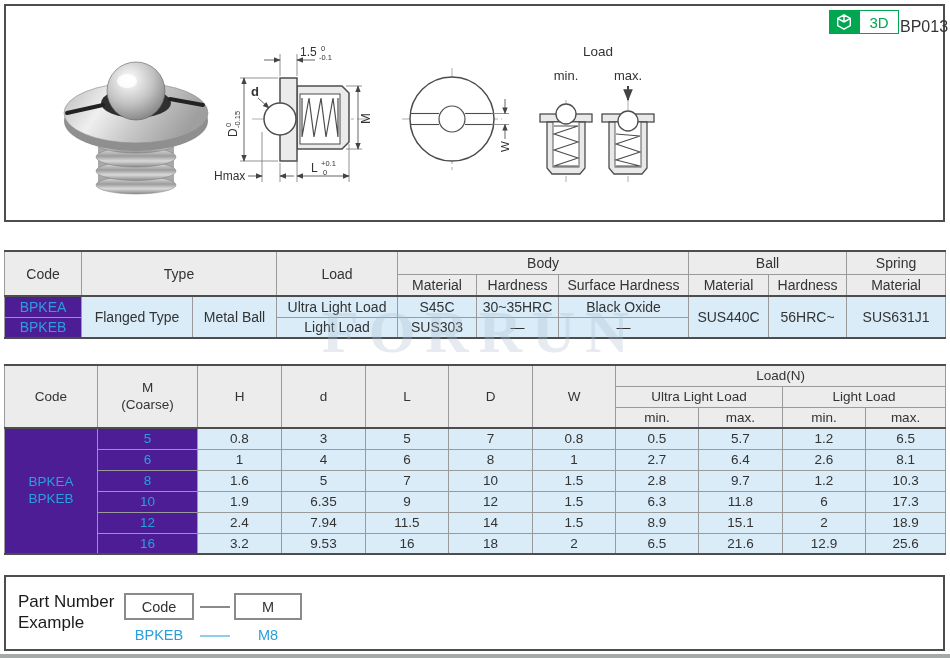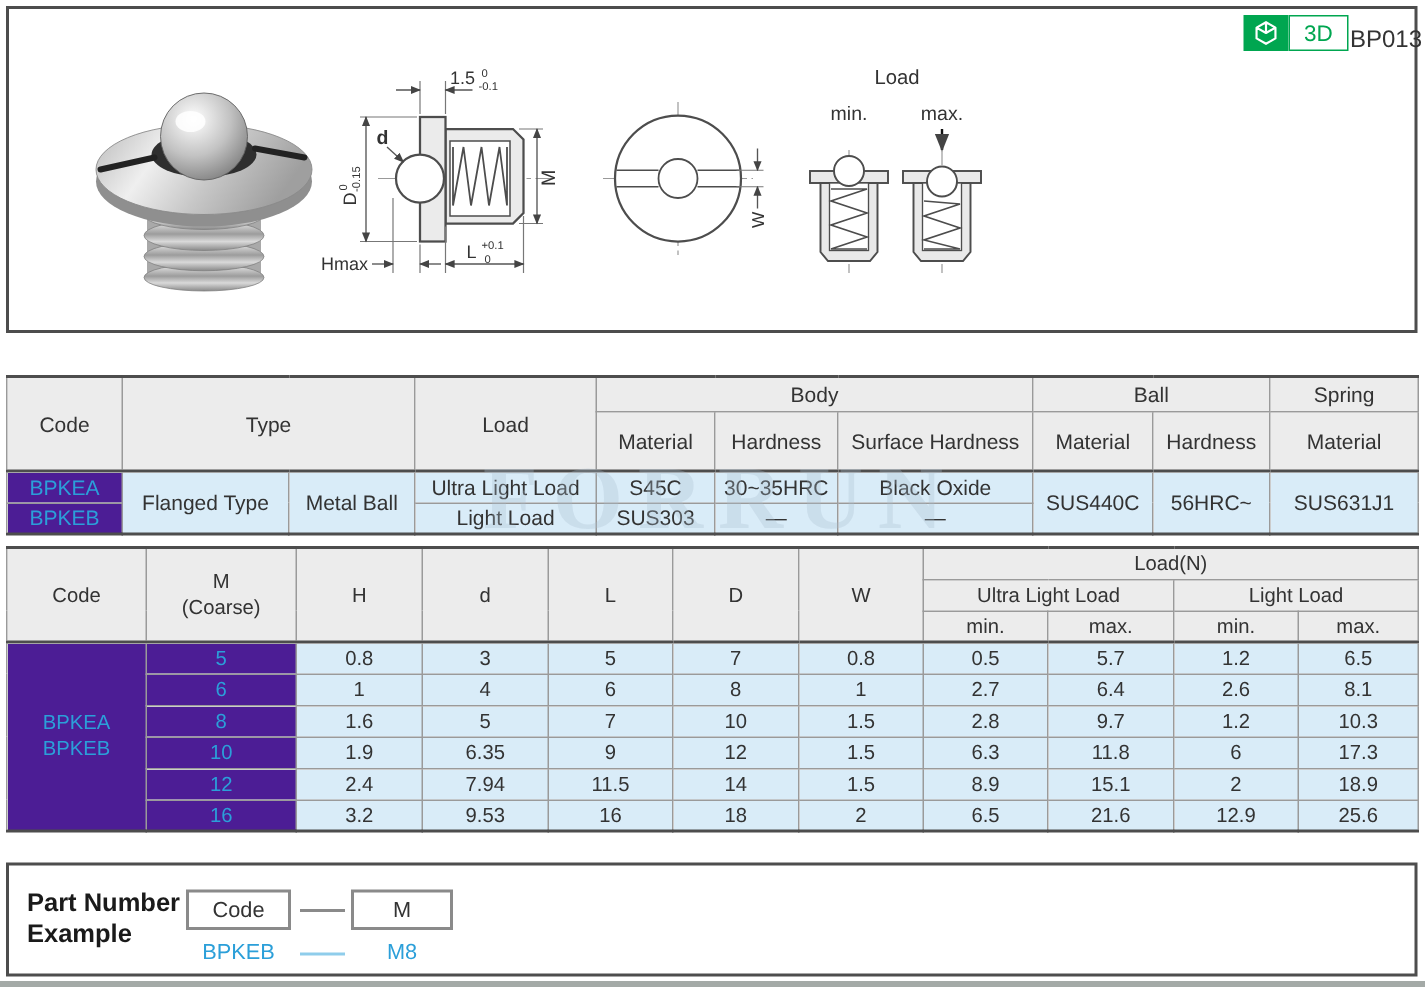--- a/index.html
+++ b/index.html
@@ -22,38 +22,38 @@
   
   .t { position:absolute; left:4px; border-collapse:collapse; table-layout:fixed; z-index:1; }
   .t th, .t td { border:1px solid #9a9a9a; text-align:center; vertical-align:middle; padding:0; overflow:hidden; }
   .t { border:1px solid #777; border-top:2px solid #4d4d4d; border-bottom:2px solid #4d4d4d; }
   .t th { background:#ececec; font-weight:400; color:#333; }
   .t td { background:#fff; color:#333; }
   .t td.bl { background:#d9ecf8; }
   .t td.link { color:#2b9fd9; background:#4c1d95; }
   .t1 { top:250px; width:941px; font-size:14px; }
   .t1 tr.g1 th { height:23px; }
-  .t1 tr.g2 th { height:40px; }
+  .t1 tr.g2 th { height:22px; }
   .t1 tr.d td { height:21px; }
   .t1 tr.d1 td { border-top:2px solid #4d4d4d; }
   .t2 { top:364px; width:941px; font-size:13.5px; }
   .t2 tr.hh th { height:21px; }
   .t2 tr.d td { height:21px; }
   .t2 tr.d1 td { border-top:2px solid #4d4d4d; }
   .pre { white-space:pre-line; line-height:1.25; }
   
   .watermark {
     position:absolute; left:322px; top:298px; z-index:2; pointer-events:none;
     font-size:60px; font-weight:bold; letter-spacing:10px;
     color:rgba(168,190,205,0.30);
     font-family:Liberation Serif, serif;
   }
   
   .pn-box { position:absolute; left:4px; top:575px; width:941px; height:76px; border:2px solid #4d4d4d; background:#fff; }
-  .pn-label { position:absolute; left:12px; top:14px; font-size:17px; font-weight:bold; color:#1a1a1a; }
+  .pn-label { position:absolute; left:12px; top:14px; font-size:17px; font-weight:normal; color:#1a1a1a; }
   .pn-cell { position:absolute; height:27px; border:2px solid #8a8a8a; background:#fff;
     display:flex; align-items:center; justify-content:center; font-size:14.5px; color:#333; }
   .pn-code { left:118px; top:16px; width:70px; }
   .pn-m { left:228px; top:16px; width:68px; }
   .pn-dash { position:absolute; left:194px; top:29px; width:30px; height:2px; background:#8a8a8a; }
   .pn-val { position:absolute; top:50px; font-size:14.5px; color:#2b9fd9; text-align:center; }
   .pn-vcode { left:118px; width:70px; }
   .pn-vm { left:228px; width:68px; }
   .pn-vdash { position:absolute; left:194px; top:58px; width:30px; height:2px; background:#8fcdeb; }
   

